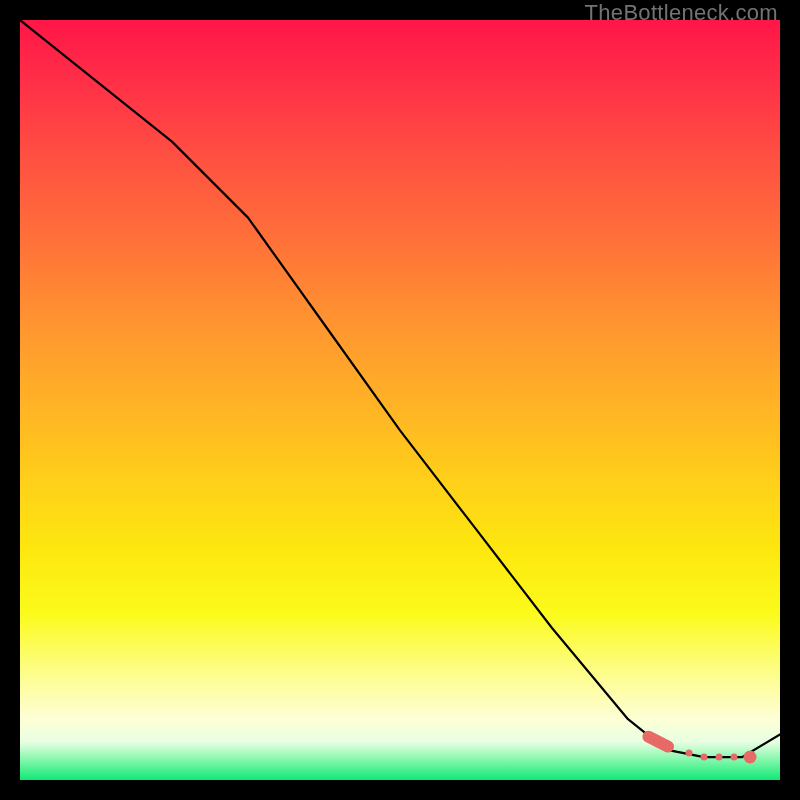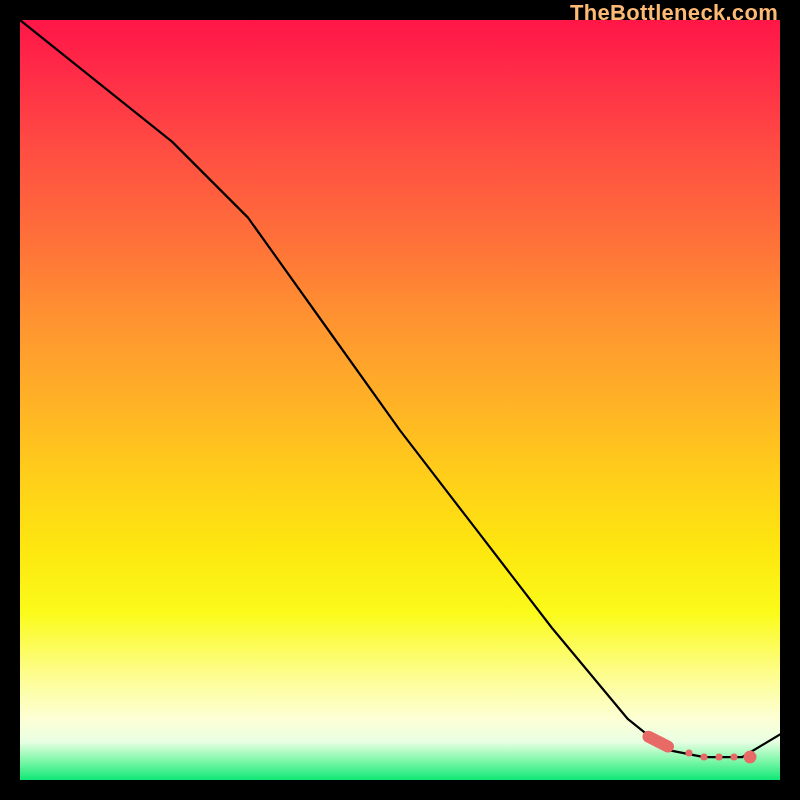--- a/index.html
+++ b/index.html
@@ -42,23 +42,23 @@
       #e8ffe2 95%,
       #7cf7a8 97.5%,
       #10e876 100%
     );
     overflow: hidden;
   }
   .watermark {
     position: absolute;
     top: 0px;
     right: 22px;
-    color: #fdba74;
+    color: #737373;
     font-size: 22px;
-    font-weight: 700;
+    font-weight: 400;
     letter-spacing: 0.3px;
     z-index: 5;
     user-select: none;
   }
   svg.curve {
     position: absolute;
     left: 0;
     top: 0;
     width: 760px;
     height: 760px;

